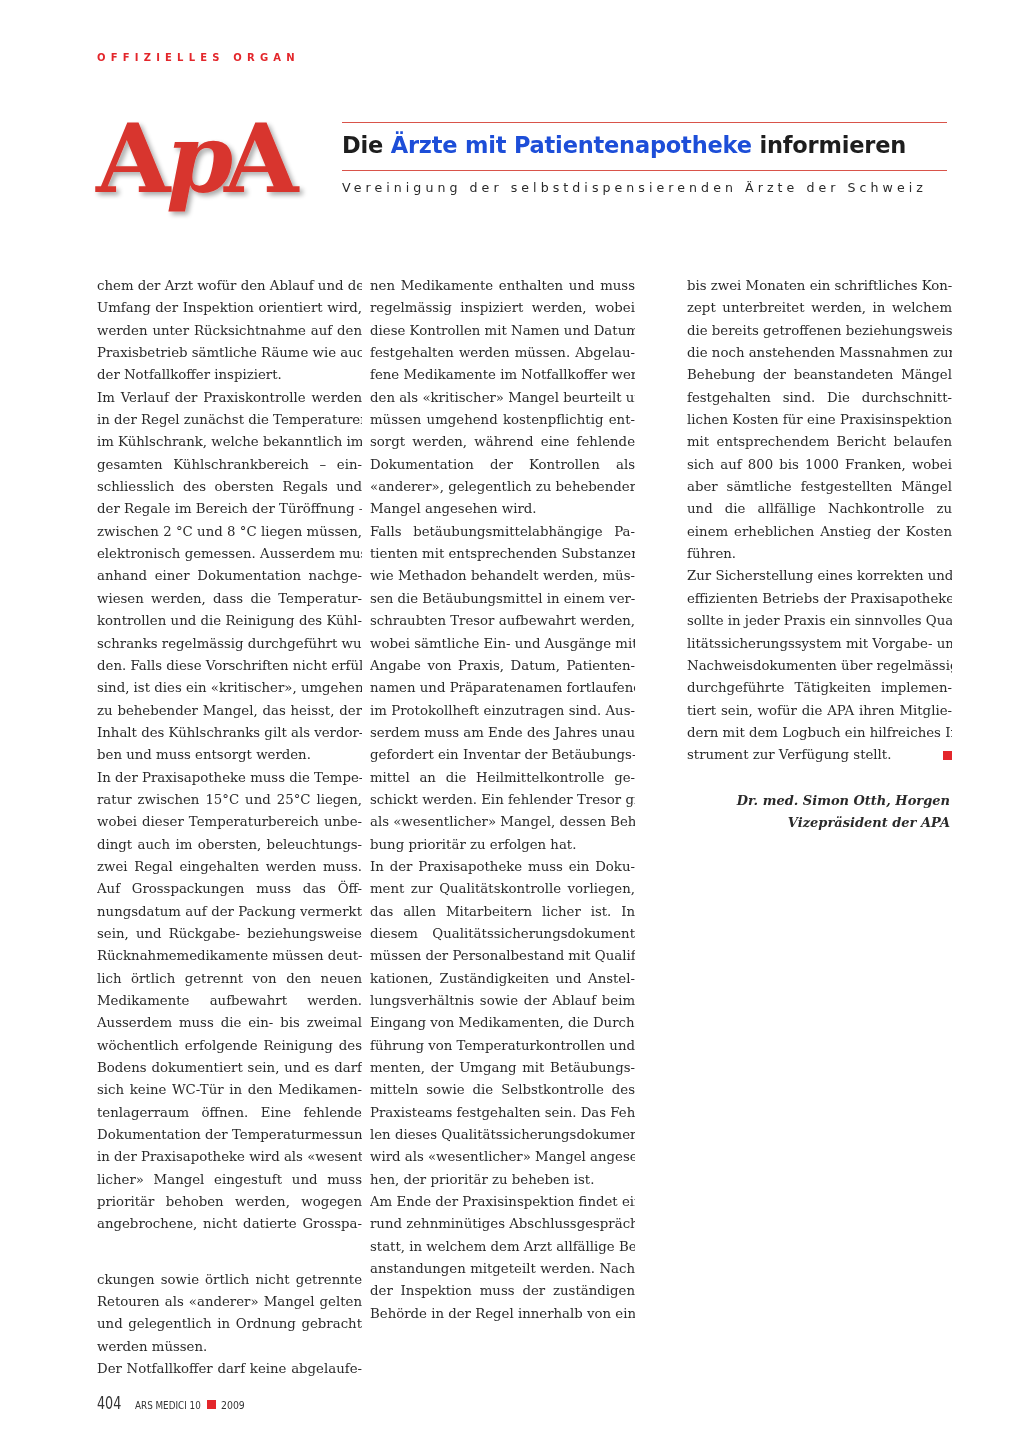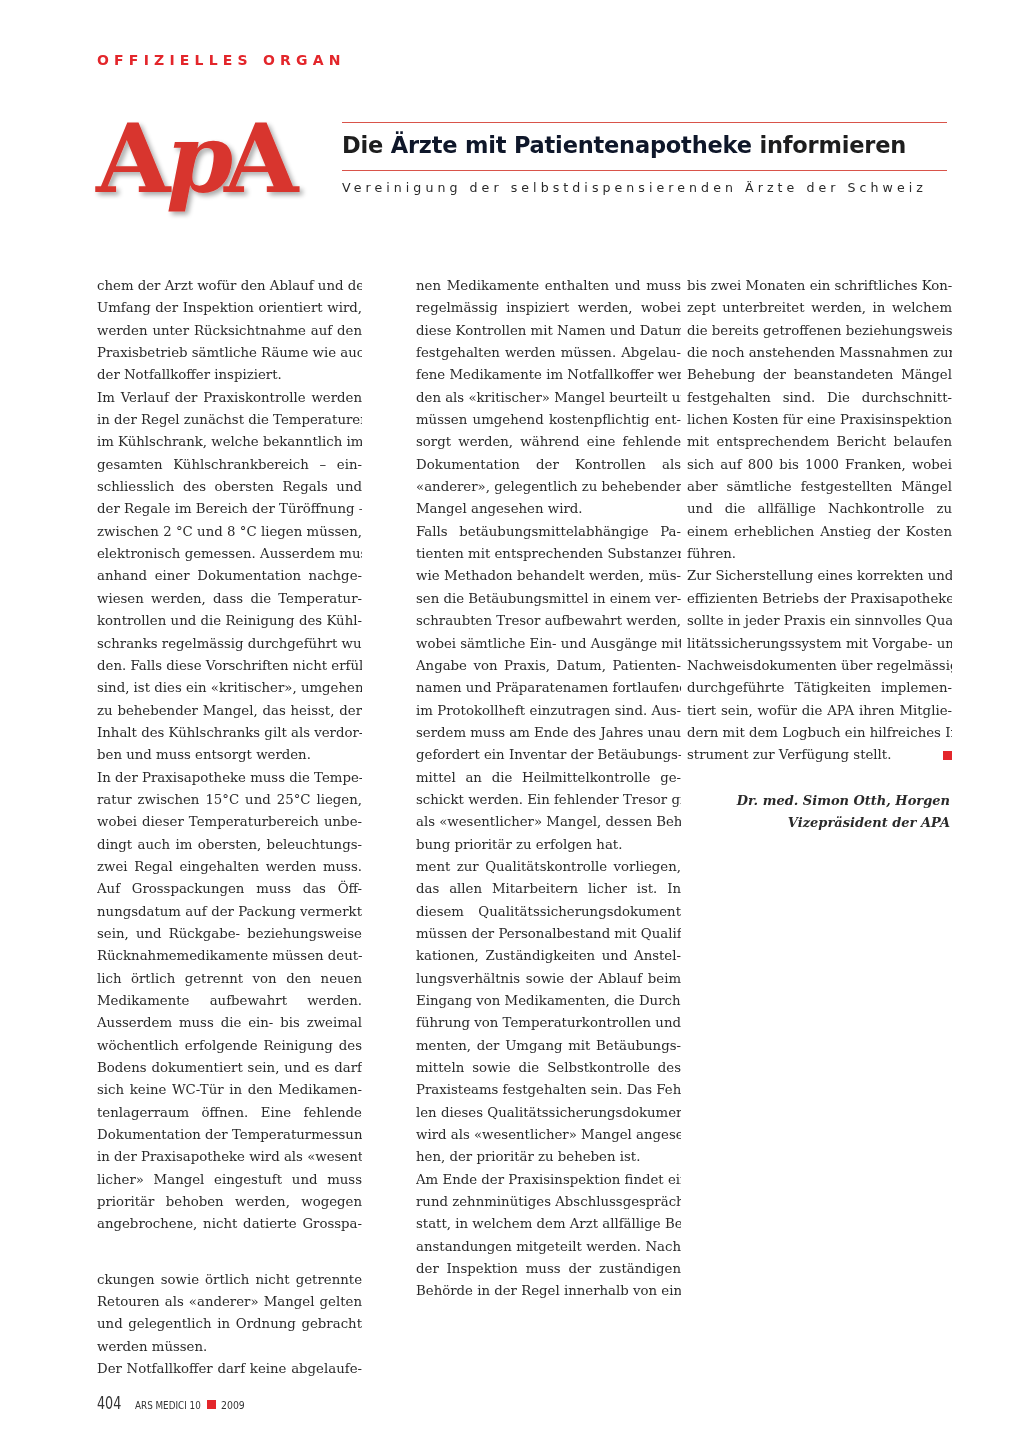--- a/index.html
+++ b/index.html
@@ -1,30 +1,30 @@
 <!DOCTYPE html>
 <html><head>
 <meta charset="utf-8">
 <style>
   html, body { margin: 0; padding: 0; background: #ffffff; }
   body { width: 1024px; height: 1448px; position: relative; overflow: hidden; font-family: "DejaVu Serif", serif; color: #2a2a2a; }
-  .kicker { position: absolute; left: 97px; top: 52px; font-family: "DejaVu Sans", sans-serif; font-weight: bold; font-size: 14px; letter-spacing: 5.2px; color: #e3262b; }
+  .kicker { position: absolute; left: 97px; top: 52px; font-family: "DejaVu Sans", sans-serif; font-weight: bold; font-size: 10px; letter-spacing: 5.2px; color: #e3262b; }
   .logo { position: absolute; left: 96px; top: 108px; width: 225px; height: 130px; }
   .logo svg { width: 100%; height: 100%; overflow: visible; }
   .rule { position: absolute; left: 342px; width: 605px; height: 1px; background: #d9534a; }
   .rule.top { top: 122px; }
   .rule.mid { top: 170px; }
   .headline { position: absolute; left: 342px; top: 132px; font-family: "DejaVu Sans", sans-serif; font-size: 22.5px; font-weight: bold; color: #1e1e1e; white-space: nowrap; letter-spacing: -0.2px; }
-  .headline .red { color: #0f172a; }
+  .headline .red { color: #1d4ed8; }
   .subline { position: absolute; left: 342px; top: 180px; font-family: "DejaVu Sans", sans-serif; font-size: 12.6px; letter-spacing: 4.05px; color: #2a2a2a; white-space: nowrap; }
   .col { position: absolute; top: 275px; width: 265px; font-size: 13.3px; line-height: 22.35px; text-align: justify; }
   .col .line { display: block; white-space: nowrap; text-align-last: justify; text-align: justify; overflow: hidden; height: 22.35px; }
   .col .line.last { text-align-last: left; }
   .col1 { left: 97px; }
-  .col2 { left: 416px; }
+  .col2 { left: 370px; }
   .col3 { left: 687px; }
   .end-mark { display: inline-block; width: 9px; height: 9px; background: #e3262b; float: right; margin-top: 7px; }
   .byline { position: absolute; left: 687px; width: 263px; top: 790px; text-align: right; font-style: italic; font-weight: bold; font-size: 13px; line-height: 22px; color: #2a2a2a; }
   .footer { position: absolute; left: 97px; top: 1393px; font-family: "DejaVu Sans", sans-serif; color: #333; display: flex; align-items: baseline; }
   .footer .page { font-size: 17px; transform: scaleX(0.75); transform-origin: left; margin-right: 6px; }
   .footer .journal { font-size: 11px; transform: scaleX(0.8); transform-origin: left; display: inline-block; width: 72px; white-space: nowrap; }
   .footer .sq { display: inline-block; width: 9px; height: 9px; background: #e3262b; margin: 0 5px 0 0; }
   .footer .year { font-size: 11px; display: inline-block; transform: scaleX(0.85); transform-origin: left; }
 </style>
 </head>
@@ -132,20 +132,21 @@
     <span class="line" style="width: 265px;">wobei sämtliche Ein- und Ausgänge mit</span>
     <span class="line" style="width: 265px;">Angabe von Praxis, Datum, Patienten-</span>
     <span class="line" style="width: 265px;">namen und Präparatenamen fortlaufend</span>
     <span class="line" style="width: 265px;">im Protokollheft einzutragen sind. Aus-</span>
     <span class="line" style="width: 265px;">serdem muss am Ende des Jahres unauf-</span>
     <span class="line" style="width: 265px;">gefordert ein Inventar der Betäubungs-</span>
     <span class="line" style="width: 265px;">mittel an die Heilmittelkontrolle ge-</span>
     <span class="line" style="width: 265px;">schickt werden. Ein fehlender Tresor gilt</span>
     <span class="line" style="width: 265px;">als «wesentlicher» Mangel, dessen Behe-</span>
     <span class="line last" style="width: 265px;">bung prioritär zu erfolgen hat.</span>
+    <span class="line" style="width: 265px;">In der Praxisapotheke muss ein Doku-</span>
     <span class="line" style="width: 265px;">ment zur Qualitätskontrolle vorliegen,</span>
     <span class="line" style="width: 265px;">das allen Mitarbeitern licher ist. In</span>
     <span class="line" style="width: 265px;">diesem Qualitätssicherungsdokument</span>
     <span class="line" style="width: 265px;">müssen der Personalbestand mit Qualifi-</span>
     <span class="line" style="width: 265px;">kationen, Zuständigkeiten und Anstel-</span>
     <span class="line" style="width: 265px;">lungsverhältnis sowie der Ablauf beim</span>
     <span class="line" style="width: 265px;">Eingang von Medikamenten, die Durch-</span>
     <span class="line" style="width: 265px;">führung von Temperaturkontrollen und</span>
     <span class="line" style="width: 265px;">menten, der Umgang mit Betäubungs-</span>
     <span class="line" style="width: 265px;">mitteln sowie die Selbstkontrolle des</span>

